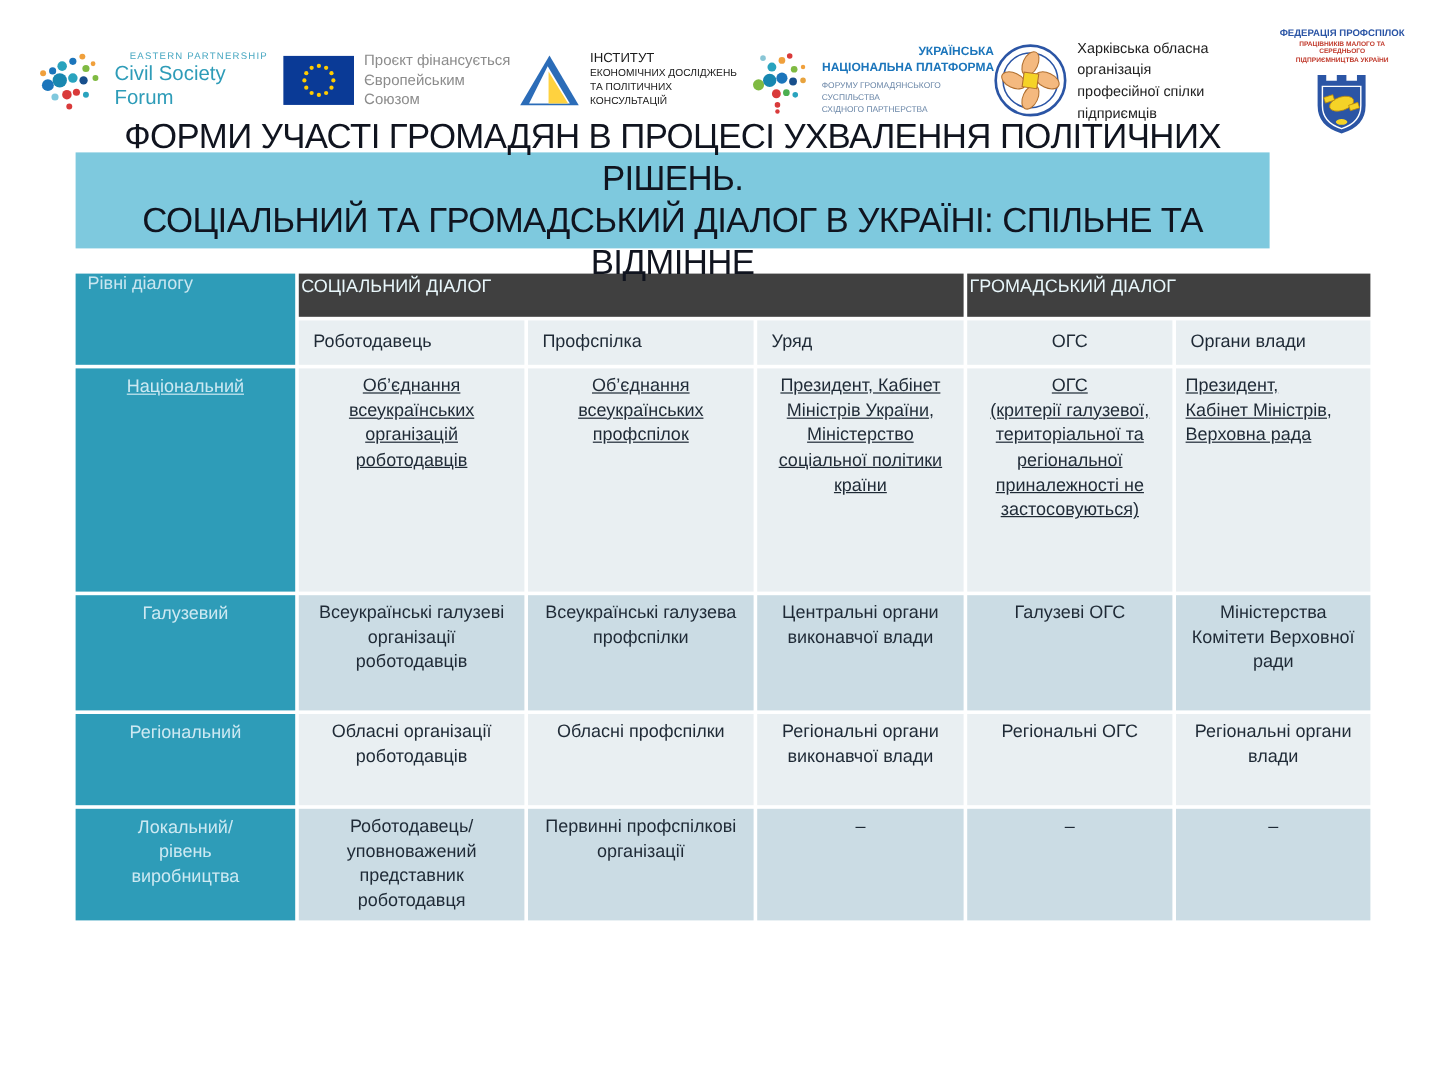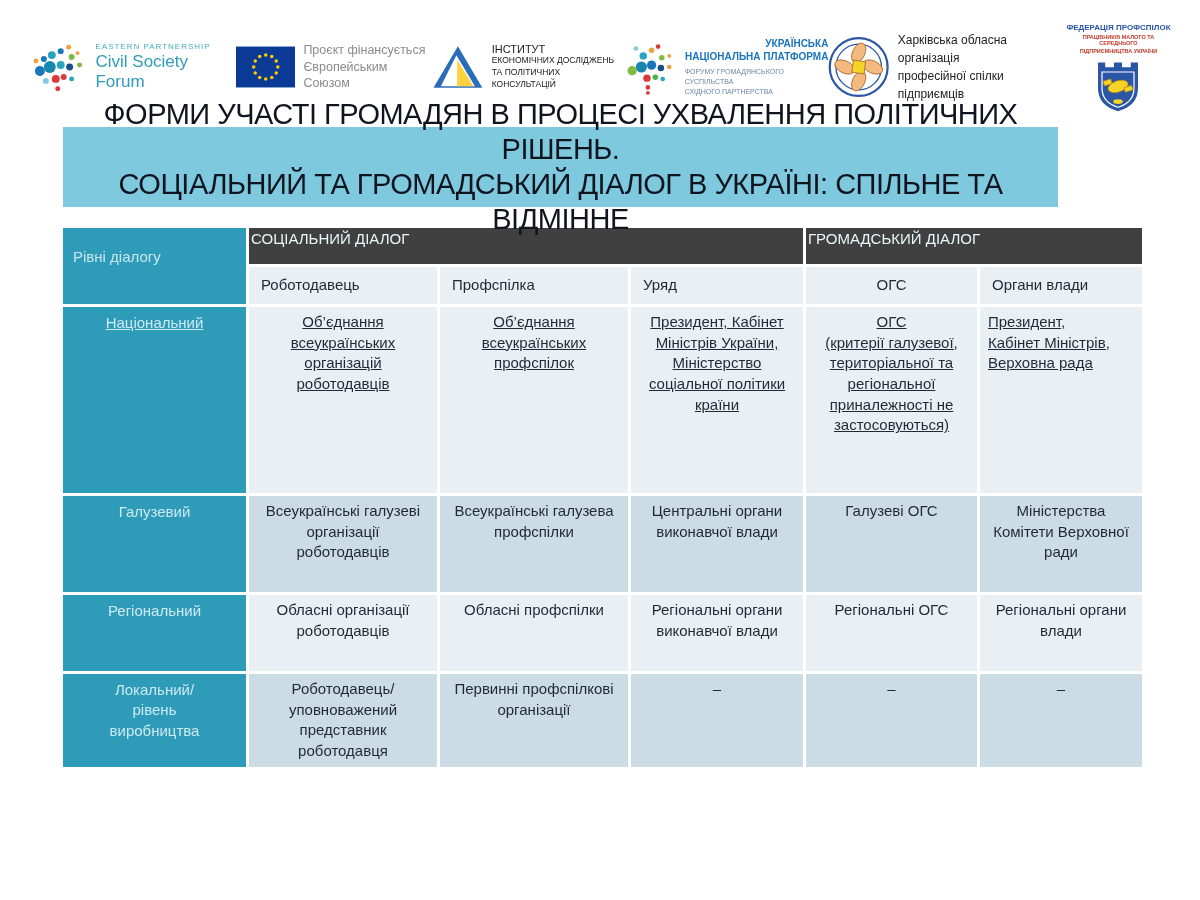--- a/index.html
+++ b/index.html
@@ -3,21 +3,21 @@
 <meta charset="utf-8">
 <style>
   html,body{margin:0;padding:0;background:#fff;}
   .page{position:relative;width:1200px;height:900px;background:#ffffff;overflow:hidden;
         font-family:"Liberation Sans",sans-serif;color:#1F2A36;}
 
   
   .logos{display:flex;align-items:center;justify-content:space-between;
          padding:20px 28px 0 28px;height:94px;}
   .logo{display:flex;align-items:center;gap:8px;}
-  .eap-small{font-size:8px;letter-spacing:1px;color:#49A8C2;}
+  .eap-small{font-size:8px;letter-spacing:1px;color:#49A8C2;text-align:center;}
   .eap-big{font-size:17px;color:#2E9CB8;margin-top:1px;}
   .eu-flag{width:62px;height:42px;}
   .eu-text{font-size:12.5px;color:#8C8C8C;line-height:1.35;white-space:pre-line;}
   .ier-bold{font-size:11px;font-weight:normal;color:#1A1A1A;}
   .ier-small{font-size:8.5px;color:#1A1A1A;line-height:1.4;white-space:pre-line;}
   .unp-bold{font-size:10px;font-weight:bold;color:#1B75BB;line-height:1.3;white-space:pre-line;text-align:right;}
   .unp-small{font-size:7px;color:#6B87A8;line-height:1.4;margin-top:4px;white-space:pre-line;}
   .kh-text{font-size:12px;color:#222;line-height:1.5;white-space:pre-line;}
   .fed{flex-direction:column;gap:2px;text-align:center;}
   .fed-title{font-size:8px;font-weight:bold;color:#2B55A5;}
@@ -26,21 +26,21 @@
   
   .title-banner{margin:13px 0 0 63px;width:995px;height:80px;background:#7EC9DE;
                 display:flex;align-items:center;justify-content:center;}
   .title-text{font-size:29px;color:#10141F;text-align:center;line-height:1.2;
               letter-spacing:-0.5px;white-space:pre-line;}
 
   
   .dialog-table{border-collapse:separate;border-spacing:3px;table-layout:fixed;
                 width:1085px;margin:18px 0 0 60px;}
   .dialog-table th,.dialog-table td{box-sizing:border-box;vertical-align:top;font-weight:normal;}
-  .corner{background:#2E9CB8;color:#C9E6F0;text-align:left;padding:20px 10px;font-size:15px;}
+  .corner{background:#2E9CB8;color:#C9E6F0;text-align:left;padding:0 10px;font-size:15px;}
   .group{background:#404040;color:#E8F6FA;font-size:15px;text-align:left;height:36px;padding:2px;}
   .sub{background:#E9EFF2;color:#1F2A36;font-size:15px;text-align:left;
        padding:9px 2px 4px 12px;height:37px;}
   .sub.center{text-align:center;padding-left:2px;}
   .rowlabel{background:#2E9CB8;color:#CDE9F2;font-size:15px;text-align:center;
             padding:6px 8px;white-space:pre-line;line-height:1.35;}
   td.cell{font-size:15px;color:#1F2A36;text-align:center;padding:5px 8px;
           line-height:1.38;white-space:pre-line;background:#E9EFF2;}
   tr.dark td.cell{background:#CBDCE4;}
   td.cell.left{text-align:left;}

